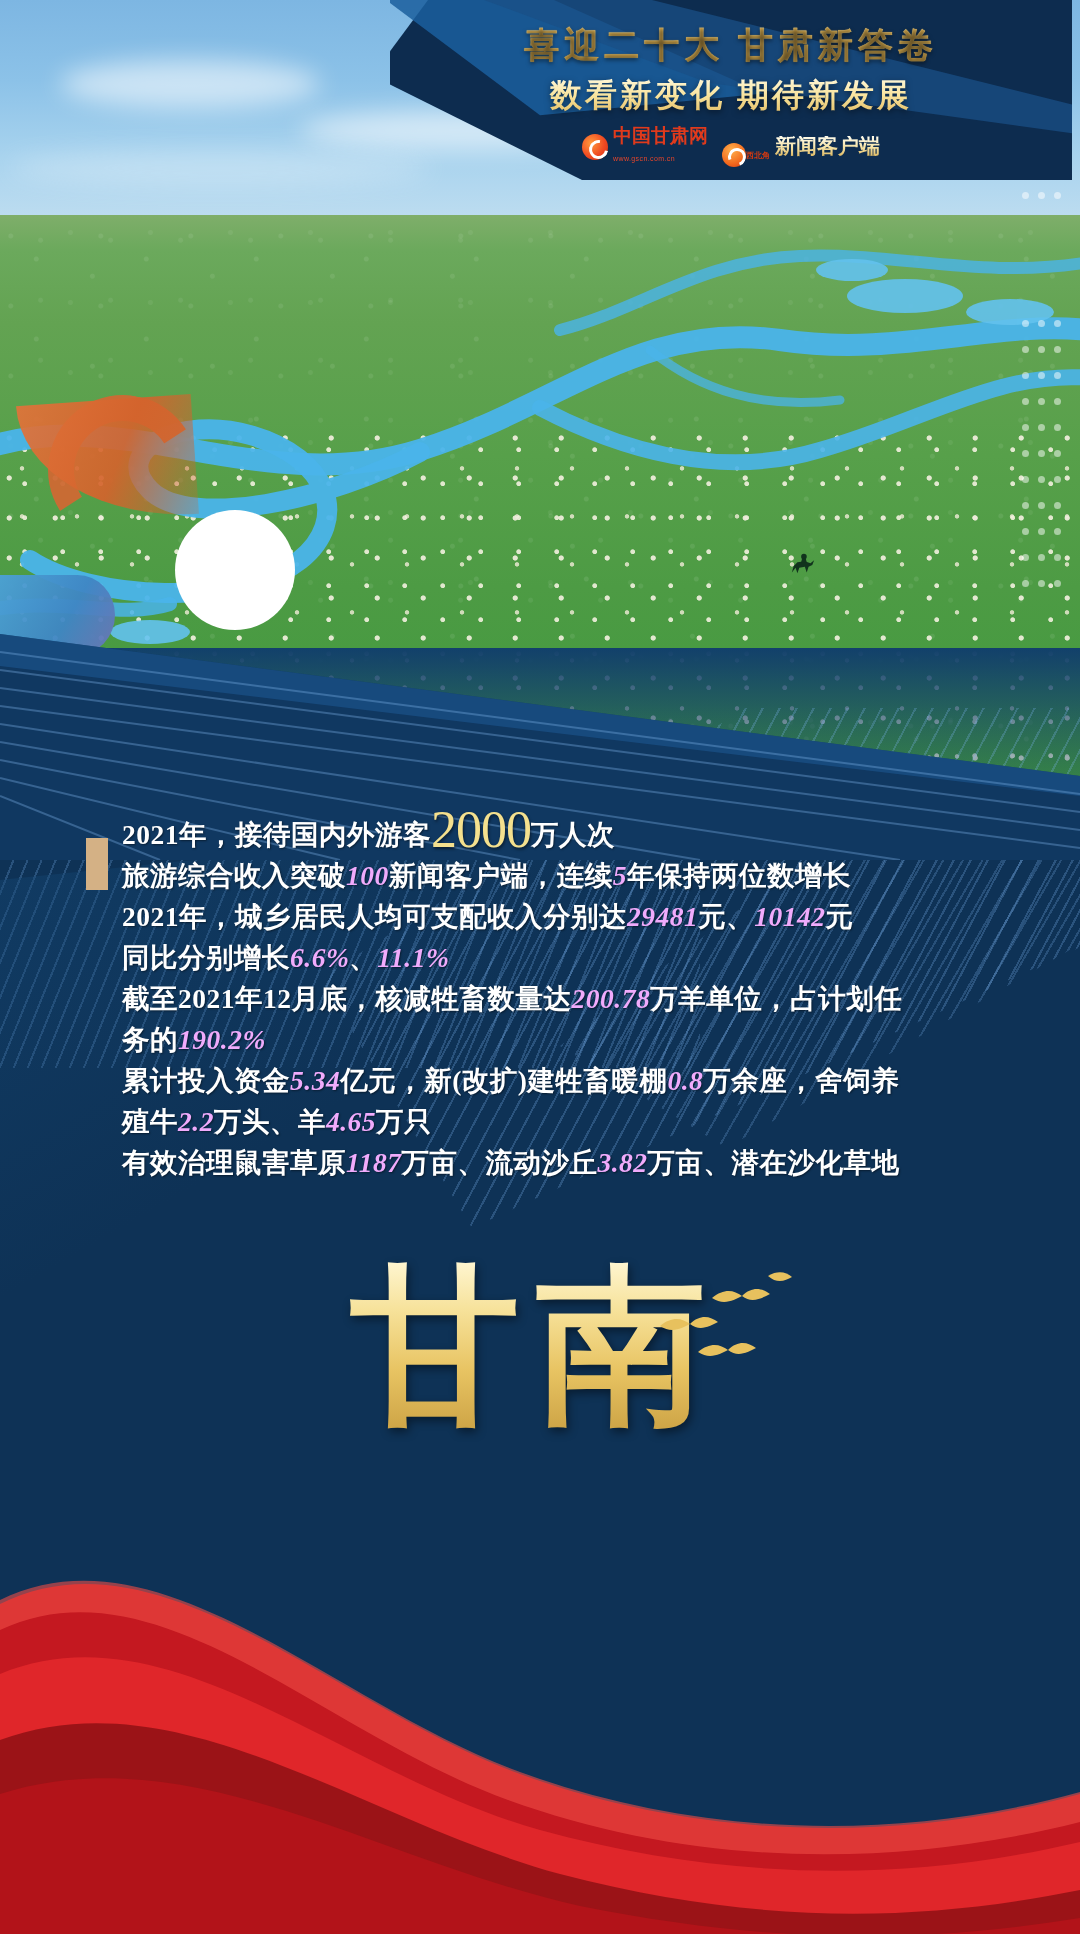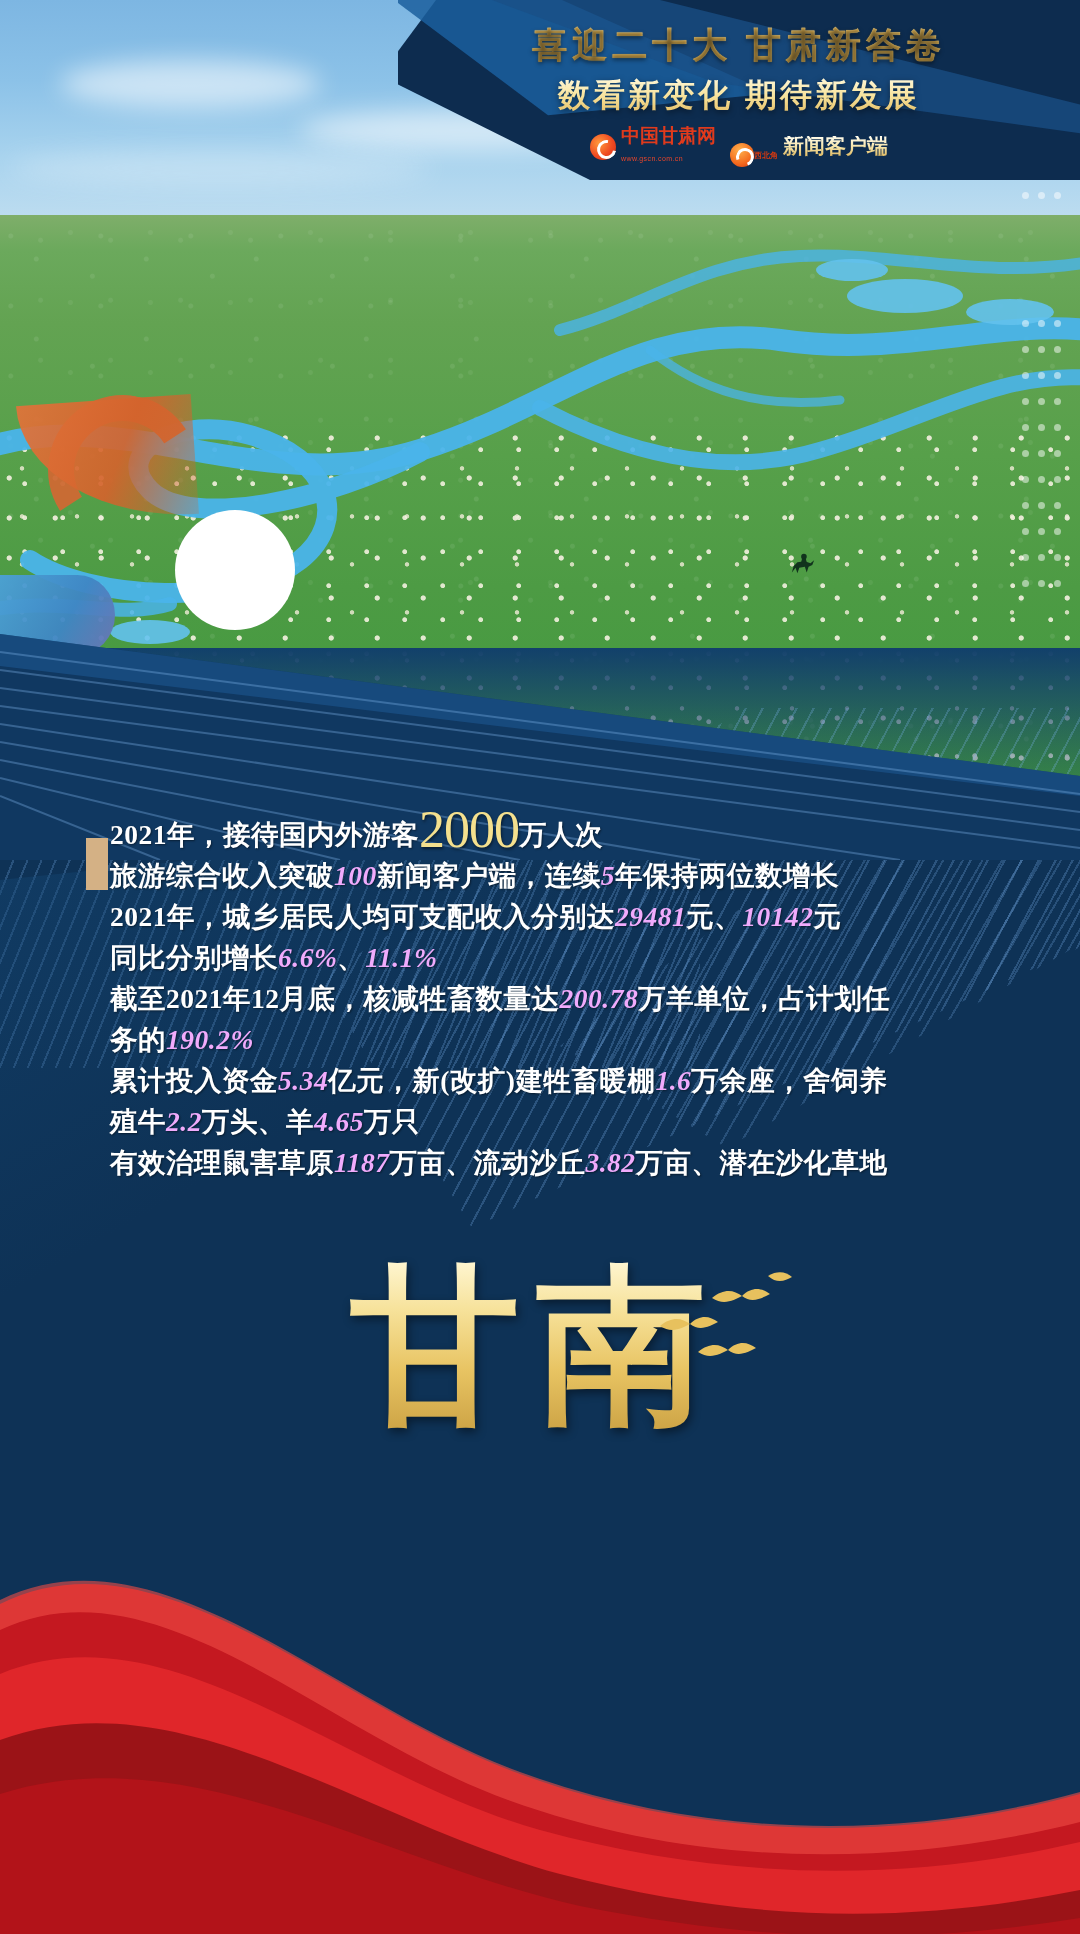--- a/index.html
+++ b/index.html
@@ -88,21 +88,21 @@
     position:absolute; width:7px; height:7px; border-radius:50%;
     background:rgba(255,255,255,.5);
   }
   .horse{
     position:absolute; left:788px; top:552px; width:30px; height:26px;
     color:#12331e; font-size:26px; line-height:26px;
   }
 
   
   #header{
-    position:absolute; left:398px; top:0; width:682px; height:180px;
+    position:absolute; left:390px; top:0; width:682px; height:180px;
     overflow:hidden;
   }
   .hdr-dark{
     position:absolute; right:0; top:0; width:700px; height:180px;
     background:#0d2c4f;
     clip-path:polygon(8% 0, 100% 0, 100% 100%, 30% 100%, 0 42%);
   }
   .hdr-mid{
     position:absolute; right:0; top:0; width:700px; height:180px;
     background:#1b5f9e; opacity:.85;
@@ -203,21 +203,21 @@
 
   
   #textblock{
     position:absolute; left:86px; top:810px; width:930px;
   }
   .bar{
     position:absolute; left:0; top:28px; width:22px; height:52px;
     background:#d4b185;
   }
   .lines{
-    margin-left:24px; width:890px;
+    margin-left:36px; width:890px;
   }
   .ln{
     font-size:27.5px; line-height:41px; color:#ffffff; letter-spacing:.5px;
     font-family:"Liberation Serif", serif; font-weight:bold;
     text-shadow:1px 1px 2px rgba(0,0,0,.45);
   }
   .num{
     color:#f0abfc; font-weight:bold;
     font-family:"Liberation Serif", serif;
     text-shadow:1px 1px 2px rgba(0,0,0,.45);
@@ -397,21 +397,21 @@
 
 <div id="textblock">
   <div class="bar"></div>
   <div class="lines" id="stat-lines">
       <div class="ln"><span>2021年，接待国内外游客</span><span class="bignum">2000</span><span>万人次</span></div>
       <div class="ln"><span>旅游综合收入突破</span><span class="num">100</span><span>新闻客户端，连续</span><span class="num">5</span><span>年保持两位数增长</span></div>
       <div class="ln"><span>2021年，城乡居民人均可支配收入分别达</span><span class="num">29481</span><span>元、</span><span class="num">10142</span><span>元</span></div>
       <div class="ln"><span>同比分别增长</span><span class="num">6.6%</span><span>、</span><span class="num">11.1%</span></div>
       <div class="ln"><span>截至2021年12月底，核减牲畜数量达</span><span class="num">200.78</span><span>万羊单位，占计划任</span></div>
       <div class="ln"><span>务的</span><span class="num">190.2%</span></div>
-      <div class="ln"><span>累计投入资金</span><span class="num">5.34</span><span>亿元，新(改扩)建牲畜暖棚</span><span class="num">1.6</span><span>万余座，舍饲养</span></div>
+      <div class="ln"><span>累计投入资金</span><span class="num">5.34</span><span>亿元，新(改扩)建牲畜暖棚</span><span class="num">0.8</span><span>万余座，舍饲养</span></div>
       <div class="ln"><span>殖牛</span><span class="num">2.2</span><span>万头、羊</span><span class="num">4.65</span><span>万只</span></div>
       <div class="ln"><span>有效治理鼠害草原</span><span class="num">1187</span><span>万亩、流动沙丘</span><span class="num">3.82</span><span>万亩、潜在沙化草地</span></div>
     </div>
 </div>
 
 <div id="city">
   <div class="city-text">甘南</div>
   <div class="birds">
     <svg viewBox="0 0 170 110" width="170" height="110">
       <g fill="#e7c15e">

